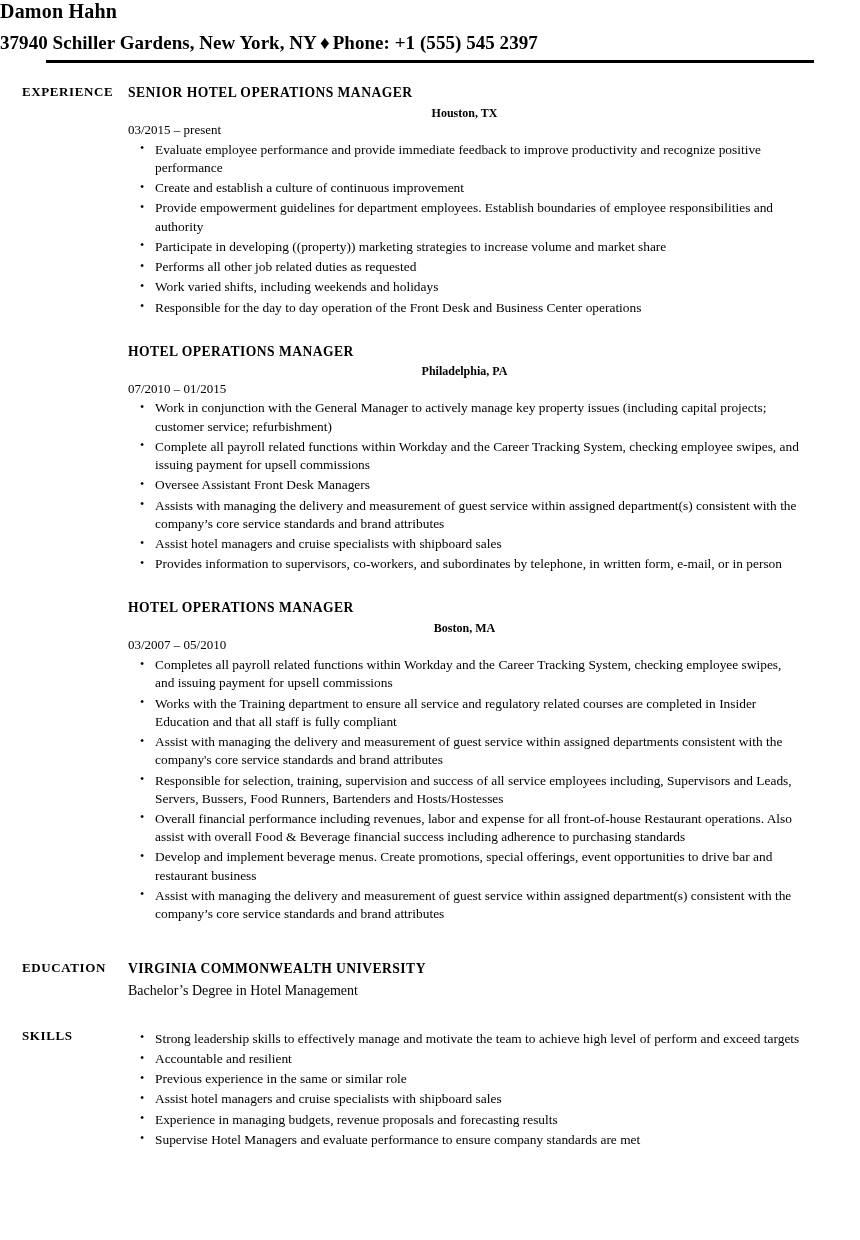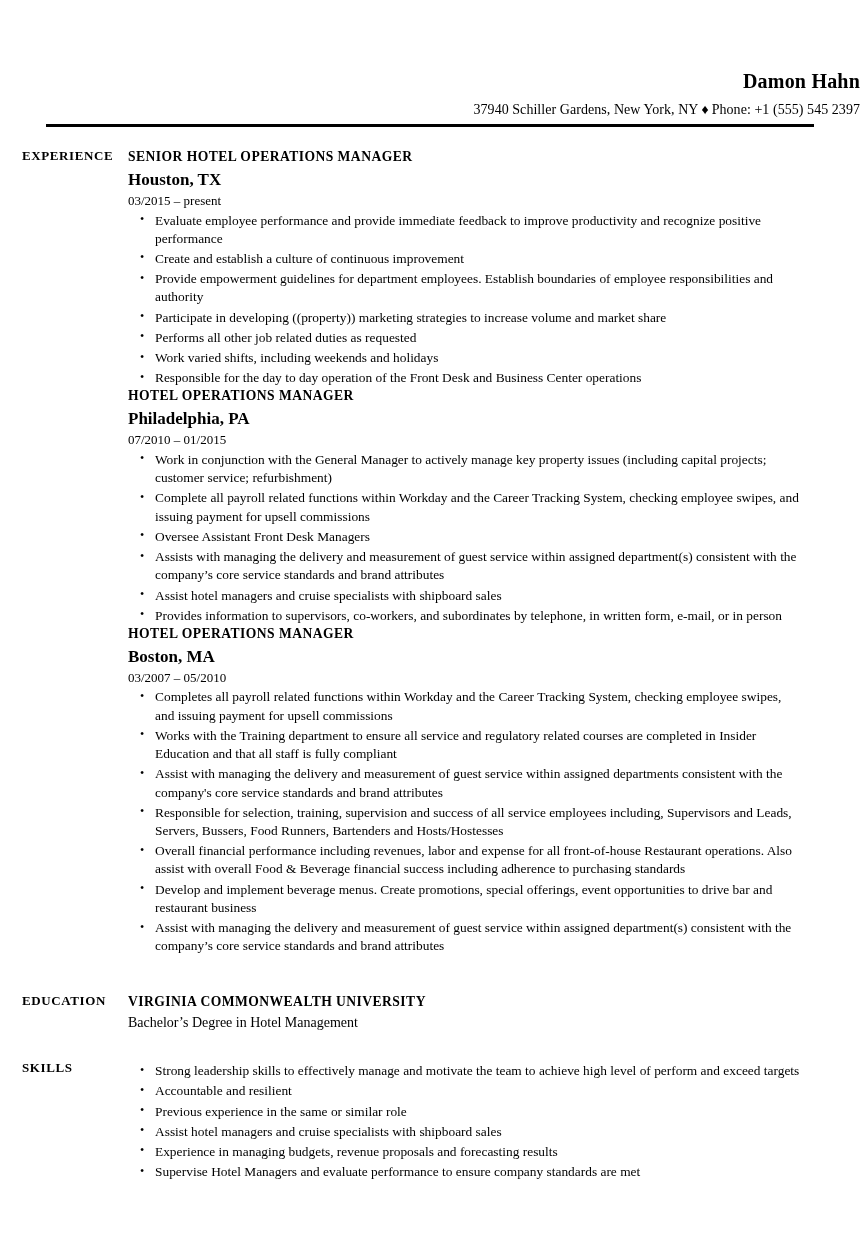--- a/index.html
+++ b/index.html
@@ -18,34 +18,32 @@
 
   .page {
     width: 860px;
     height: 1240px;
     position: relative;
     box-sizing: border-box;
   }
 
   
   .header {
-    padding-top: 22px;
-    text-align: right;
-    margin-top: 48px;
+    text-align: left;
   }
   .cand-name {
     font-size: 20px;
     font-weight: bold;
     letter-spacing: 0.2px;
     line-height: 1.15;
   }
   .cand-contact {
     margin-top: 9px;
-    font-size: 14px;
-    font-weight: normal;
+    font-size: 19px;
+    font-weight: bold;
     letter-spacing: 0.05px;
   }
   .cand-contact .sep {
     padding: 0 3px;
   }
   .rule {
     margin: 6px auto 0 auto;
     width: 768px;
     height: 3px;
     background: #000000;
@@ -70,33 +68,34 @@
     flex: 1 1 auto;
     padding-right: 59px;
   }
 
   #experience-section { margin-top: 21px; }
   #education-section  { margin-top: 37px; }
   #skills-section     { margin-top: 27px; }
 
   
   .job { margin-bottom: 0; }
-  .job + .job { }
+  .job + .job { margin-top: 26px; }
 
   .job-title {
     font-size: 13.6px;
     font-weight: bold;
     letter-spacing: 0.45px;
     line-height: 1.3;
   }
   .job-location {
-    font-size: 17px;
+    font-size: 12px;
     font-weight: bold;
     line-height: 1.35;
     margin-top: 3px;
+    text-align: center;
   }
   .job-dates {
     font-size: 13px;
     line-height: 1.3;
     margin-top: 1px;
   }
 
   
   ul.bullets {
     list-style: none;

